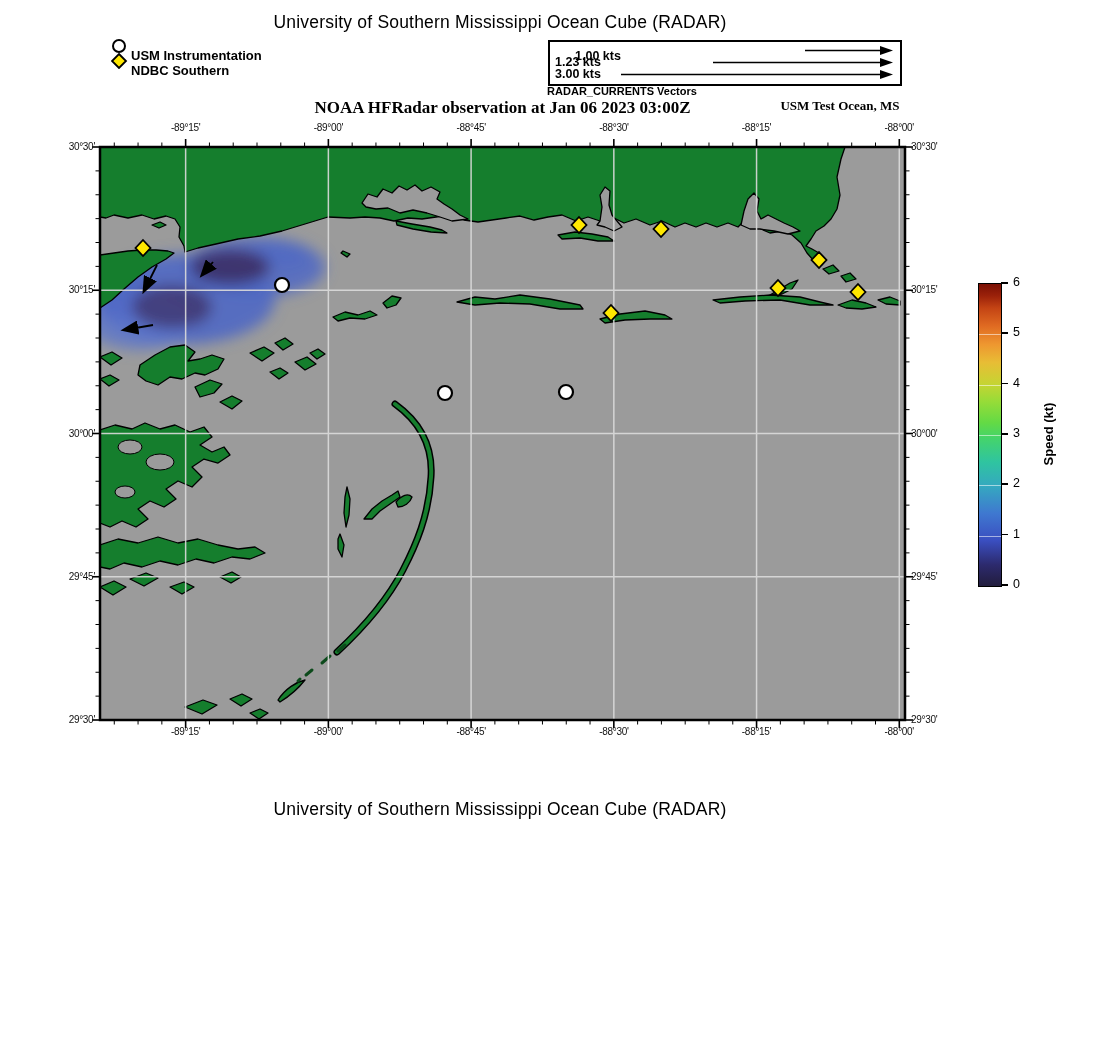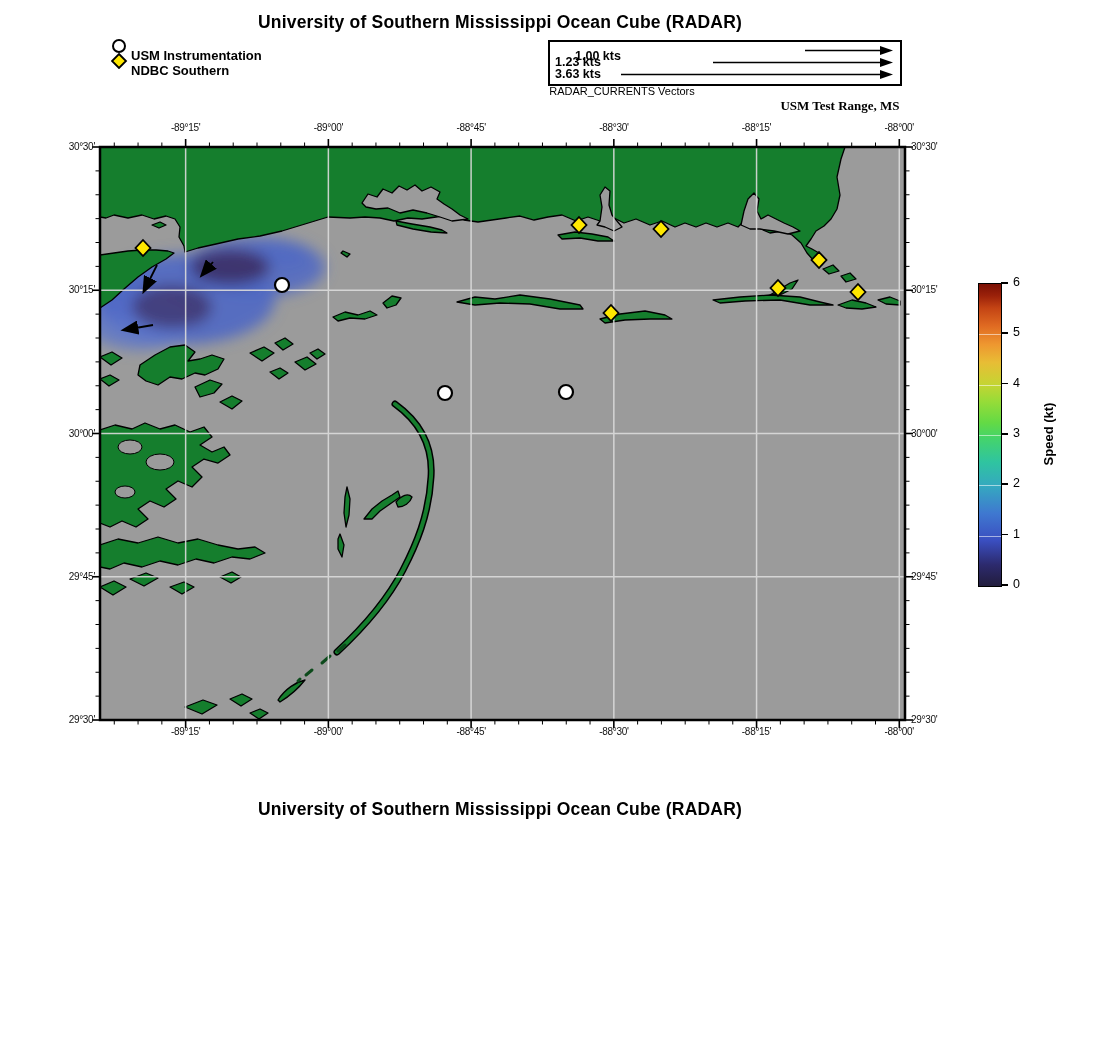--- a/index.html
+++ b/index.html
@@ -1,19 +1,19 @@
 <!DOCTYPE html>
 <html><head>
 <meta charset="utf-8">
 <style>
   html,body{margin:0;padding:0;background:#ffffff;}
   #page{position:relative;width:1100px;height:1050px;background:#ffffff;overflow:hidden;
         font-family:"Liberation Sans", sans-serif;color:#000;}
   .abs{position:absolute;}
-  .title{font-size:17.5px;font-weight:700;text-align:center;letter-spacing:0.2px;}
+  .title{font-size:17.5px;font-weight:400;text-align:center;letter-spacing:0.2px;}
   .serifb{font-family:"Liberation Serif", serif;font-weight:700;}
   .legend-row{position:absolute;height:16px;font-size:13px;font-weight:700;white-space:nowrap;}
   .legend-row .txt{position:absolute;left:20px;top:10px;}
   .axis-lab{position:absolute;font-size:10px;letter-spacing:-0.3px;color:#111;white-space:nowrap;}
   .cb-lab{position:absolute;font-size:12.5px;color:#000;}
   #vecbox{position:absolute;left:548px;top:40px;width:350px;height:42px;border:2px solid #000;background:#fff;}
   .vec-lab{position:absolute;left:5px;font-size:12.5px;font-weight:700;line-height:12px;}
   #colorbar{position:absolute;left:978px;top:283px;width:22px;height:302px;border:1.5px solid #000;
     background:linear-gradient(to top,
       #221d3d 0%, #2c2a6d 7%, #3a4ec0 15%, #3f78d0 24%, #35a8c0 33%, #2fc4a0 41%,
@@ -37,33 +37,34 @@
 <div class="legend-row" style="left:111px;top:53px;">
   <svg width="18" height="16" style="position:absolute;left:0;top:0;">
     <path d="M8,1 L15,8 L8,15 L1,8 Z" fill="#ffe800" stroke="#000" stroke-width="1.8"></path>
   </svg>
   <span class="txt">NDBC Southern</span>
 </div>
 
 <div id="vecbox">
   <div class="vec-lab" style="top:8px;margin-left:20px;">1.00 kts</div>
   <div class="vec-lab" style="top:14px;">1.23 kts</div>
-  <div class="vec-lab" style="top:26px;">3.63 kts</div>
+  <div class="vec-lab" style="top:26px;">3.00 kts</div>
   <svg id="vec-arrows" width="350" height="42" style="position:absolute;left:0;top:0;">
         <line x1="255" y1="8.5" x2="335" y2="8.5" stroke="#000" stroke-width="1.5"></line>
         <path d="M330,4 L343,8.5 L330,13 Z" fill="#000"></path>
         <line x1="163" y1="20.5" x2="335" y2="20.5" stroke="#000" stroke-width="1.5"></line>
         <path d="M330,16 L343,20.5 L330,25 Z" fill="#000"></path>
         <line x1="71" y1="32.5" x2="335" y2="32.5" stroke="#000" stroke-width="1.5"></line>
         <path d="M330,28 L343,32.5 L330,37 Z" fill="#000"></path>
       </svg>
 </div>
-<div class="abs" style="left:522px;top:85px;width:200px;text-align:center;font-size:11px;font-weight:400;">RADAR_CURRENTS Vectors</div>
-
-<div class="abs serifb" style="left:755px;top:98px;width:170px;text-align:center;font-size:13px;">USM Test Range, MS</div>
+<div class="abs" style="left:522px;top:85px;width:200px;text-align:center;font-size:11px;font-weight:700;">RADAR_CURRENTS Vectors</div>
+
+<div class="abs serifb" style="left:100px;top:98px;width:805px;text-align:center;font-size:17px;">NOAA HFRadar observation at Jan 06 2023 03:00Z</div>
+<div class="abs serifb" style="left:755px;top:98px;width:170px;text-align:center;font-size:13px;">USM Test Ocean, MS</div>
 
 <svg id="mapsvg" class="abs" style="left:80px;top:127px;" width="845" height="613" viewBox="0 0 845 613">
   <defs>
     <clipPath id="mapclip">
           <rect x="0" y="0" width="805" height="573"></rect>
         </clipPath>
     <filter id="blobblur" x="-40%" y="-40%" width="180%" height="180%">
       <feGaussianBlur stdDeviation="7"></feGaussianBlur>
     </filter>
     <marker id="arrhead" markerWidth="10" markerHeight="8" refX="8" refY="4" orient="auto">

